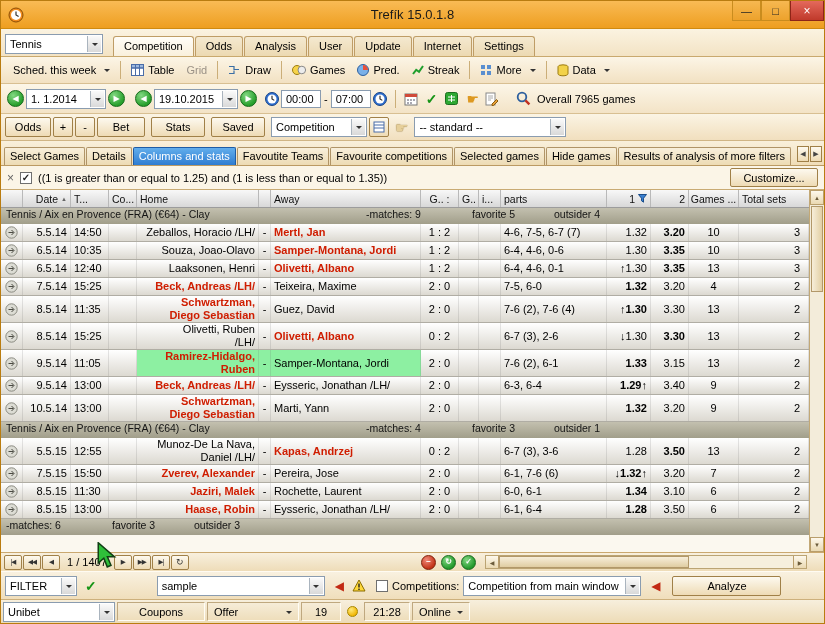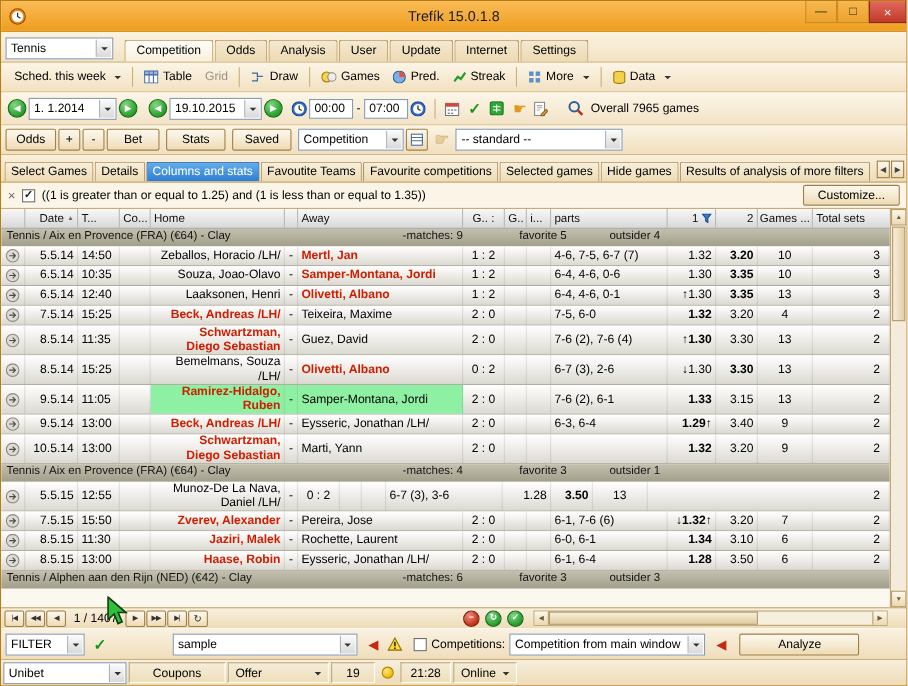--- a/index.html
+++ b/index.html
@@ -486,21 +486,21 @@
           <div class="row">
             <div class="cell c-icon">
               <svg width="13" height="13">
                 <circle cx="6.5" cy="6.5" r="5.7" fill="#dcdcd4" stroke="#8a8a80"></circle>
                 <path d="M3.5 6.5h5M6.5 4l2.5 2.5-2.5 2.5" stroke="#4a4a42" fill="none"></path>
               </svg>
             </div>
             <div class="cell c-date">8.5.14</div>
             <div class="cell c-time">15:25</div>
             <div class="cell c-co"></div>
-            <div class="cell c-home">Bemelmans, Souza
+            <div class="cell c-home">Olivetti, Ruben
 /LH/</div>
             <div class="cell c-dash">-</div>
             <div class="cell c-away red">Olivetti, Albano</div>
             <div class="cell c-score">0 : 2</div>
             <div class="cell c-g2"></div>
             <div class="cell c-i"></div>
             <div class="cell c-parts">6-7 (3), 2-6</div>
             <div class="cell c-o1">↓1.30</div>
             <div class="cell c-o2 bold">3.30</div>
             <div class="cell c-games">13</div>
@@ -586,20 +586,21 @@
                 <circle cx="6.5" cy="6.5" r="5.7" fill="#dcdcd4" stroke="#8a8a80"></circle>
                 <path d="M3.5 6.5h5M6.5 4l2.5 2.5-2.5 2.5" stroke="#4a4a42" fill="none"></path>
               </svg>
             </div>
             <div class="cell c-date">5.5.15</div>
             <div class="cell c-time">12:55</div>
             <div class="cell c-co"></div>
             <div class="cell c-home">Munoz-De La Nava,
 Daniel /LH/</div>
             <div class="cell c-dash">-</div>
+            <div class="cell c-away red">Kapas, Andrzej</div>
             <div class="cell c-score">0 : 2</div>
             <div class="cell c-g2"></div>
             <div class="cell c-i"></div>
             <div class="cell c-parts">6-7 (3), 3-6</div>
             <div class="cell c-o1">1.28</div>
             <div class="cell c-o2 bold">3.50</div>
             <div class="cell c-games">13</div>
             <div class="cell c-sets">2</div>
           </div>
           <div class="row">
@@ -662,21 +663,20 @@
             <div class="cell c-score">2 : 0</div>
             <div class="cell c-g2"></div>
             <div class="cell c-i"></div>
             <div class="cell c-parts">6-1, 6-4</div>
             <div class="cell c-o1 bold">1.28</div>
             <div class="cell c-o2">3.50</div>
             <div class="cell c-games">6</div>
             <div class="cell c-sets">2</div>
           </div>
           <div class="sec-header">
-            <span class="sec-title">Tennis / Alphen aan den Rijn (NED) (€42) - Clay</span>
             <span class="sec-matches">-matches: 6</span>
             <span class="sec-fav">favorite 3</span>
             <span class="sec-out">outsider 3</span>
           </div>
         </div>
     </div>
     <div class="vscroll">
       <span class="sbtn">▲</span>
       <span class="sthumb"></span>
       <span class="strack"></span>

